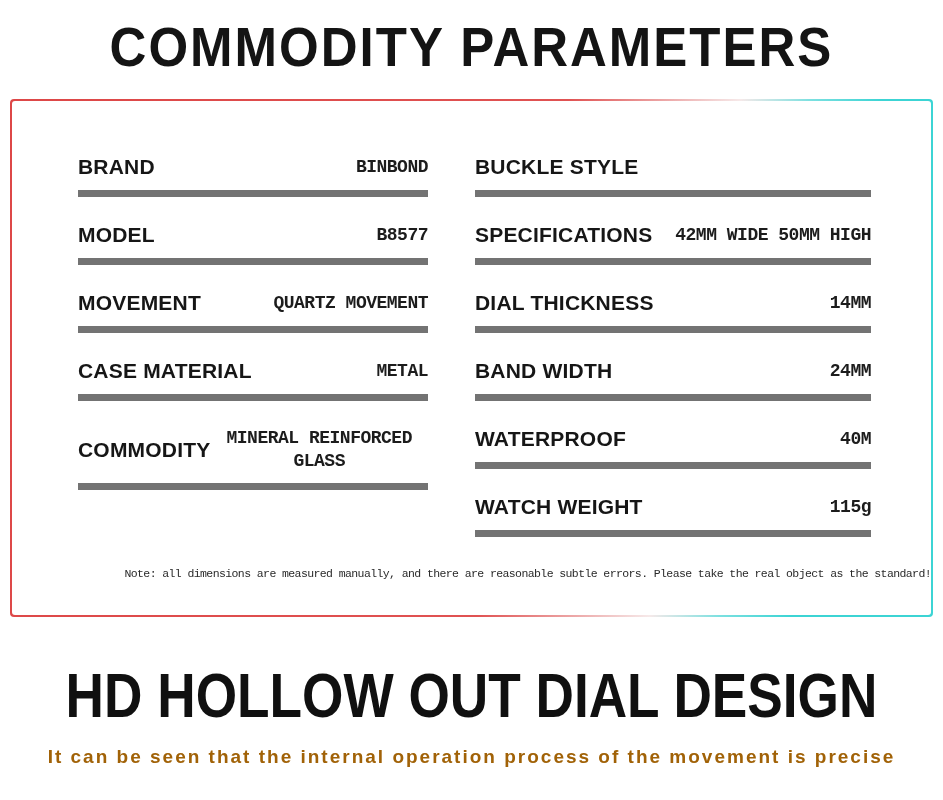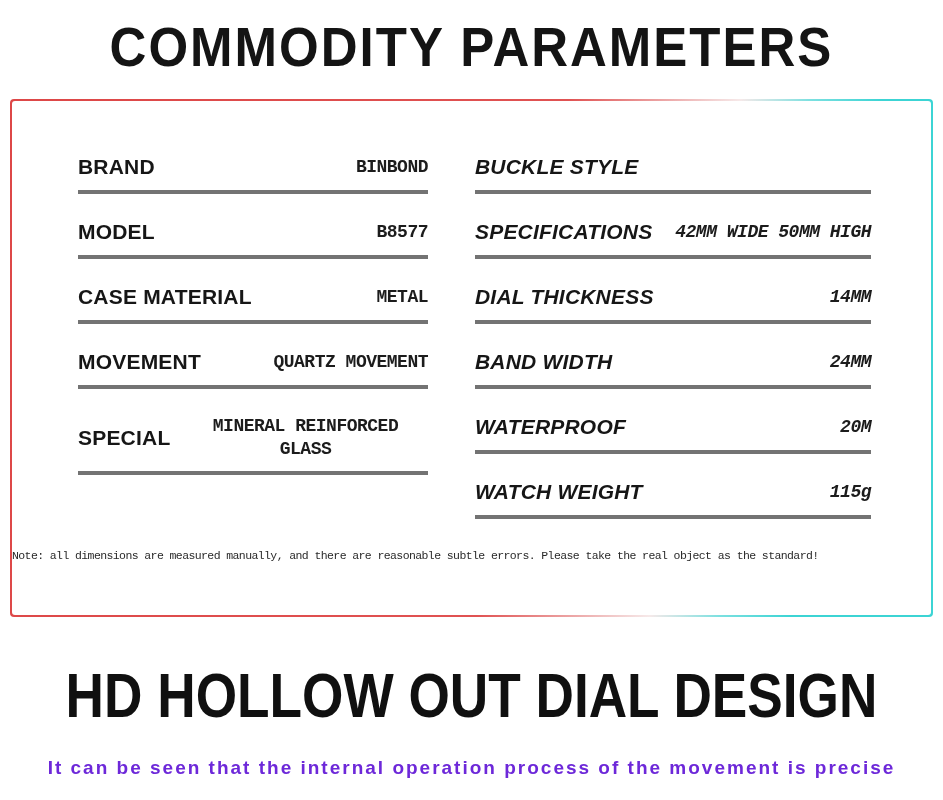--- a/index.html
+++ b/index.html
@@ -39,27 +39,27 @@
     padding: 54px 0 26px 0;
     min-height: 514px;
   }
 
   .cols {
     display: flex;
     justify-content: space-between;
     padding: 0 60px 0 66px;
   }
   .col  { width: 350px; }
-  .col.right { width: 396px; font-style: italic; }
+  .col.right { width: 396px; }
 
   .row {
     display: flex;
     justify-content: space-between;
     align-items: center;
-    border-bottom: 4px solid #737373;
+    border-bottom: 7px solid #737373;
     padding-bottom: 11px;
     margin-bottom: 26px;
     min-height: 28px;
   }
   .col .row:last-child { margin-bottom: 0; }
 
   .lab {
     font-size: 21px;
     font-weight: 700;
     color: #161616;
@@ -71,47 +71,47 @@
     font-size: 18px;
     font-weight: 700;
     color: #1c1c1c;
     text-align: center;
     line-height: 1.25;
     letter-spacing: -0.5px;
   }
 
   .note {
     margin-top: 30px;
-    text-align: left;
+    text-align: right;
     font-family: "Liberation Mono", "DejaVu Sans Mono", monospace;
     font-size: 11.5px;
     letter-spacing: -0.6px;
     color: #2a2a2a;
     white-space: nowrap;
   }
 
   
   .section-title {
     margin-top: 42px;
     text-align: center;
     font-size: 56px;
     font-weight: 700;
     letter-spacing: 0px;
     color: #101010;
     transform: scaleY(1.12) scaleX(0.95);
     transform-origin: center top;
     white-space: nowrap;
   }
   .section-subtitle {
-    margin-top: 33px;
+    margin-top: 22px;
     text-align: center;
     font-size: 19px;
     font-weight: 700;
     letter-spacing: 2px;
-    color: #6d28d9;
+    color: #a16207;
     white-space: nowrap;
   }
 </style>
 </head>
 <body>
 
 <div class="page">
 
   <h1 class="main-title">COMMODITY PARAMETERS</h1>
 
@@ -123,29 +123,29 @@
         <div class="col">
           <div class="row">
             <span class="lab">BRAND</span>
             <span class="val">BINBOND</span>
           </div>
           <div class="row">
             <span class="lab">MODEL</span>
             <span class="val">B8577</span>
           </div>
           <div class="row">
+            <span class="lab">MOVEMENT</span>
+            <span class="val">QUARTZ MOVEMENT</span>
+          </div>
+          <div class="row">
             <span class="lab">CASE MATERIAL</span>
             <span class="val">METAL</span>
           </div>
           <div class="row">
-            <span class="lab">MOVEMENT</span>
-            <span class="val">QUARTZ MOVEMENT</span>
-          </div>
-          <div class="row">
-            <span class="lab">SPECIAL</span>
+            <span class="lab">COMMODITY</span>
             <span class="val" style="max-width:245px;">MINERAL REINFORCED GLASS</span>
           </div>
         </div>
 
         <div class="col right">
           <div class="row">
             <span class="lab">BUCKLE STYLE</span>
           </div>
           <div class="row">
             <span class="lab">SPECIFICATIONS</span>
@@ -154,21 +154,21 @@
           <div class="row">
             <span class="lab">DIAL THICKNESS</span>
             <span class="val">14MM</span>
           </div>
           <div class="row">
             <span class="lab">BAND WIDTH</span>
             <span class="val">24MM</span>
           </div>
           <div class="row">
             <span class="lab">WATERPROOF</span>
-            <span class="val">20M</span>
+            <span class="val">40M</span>
           </div>
           <div class="row">
             <span class="lab">WATCH WEIGHT</span>
             <span class="val">115g</span>
           </div>
         </div>
 
       </div>
 
       <div class="note">Note: all dimensions are measured manually, and there are reasonable subtle errors. Please take the real object as the standard!</div>

